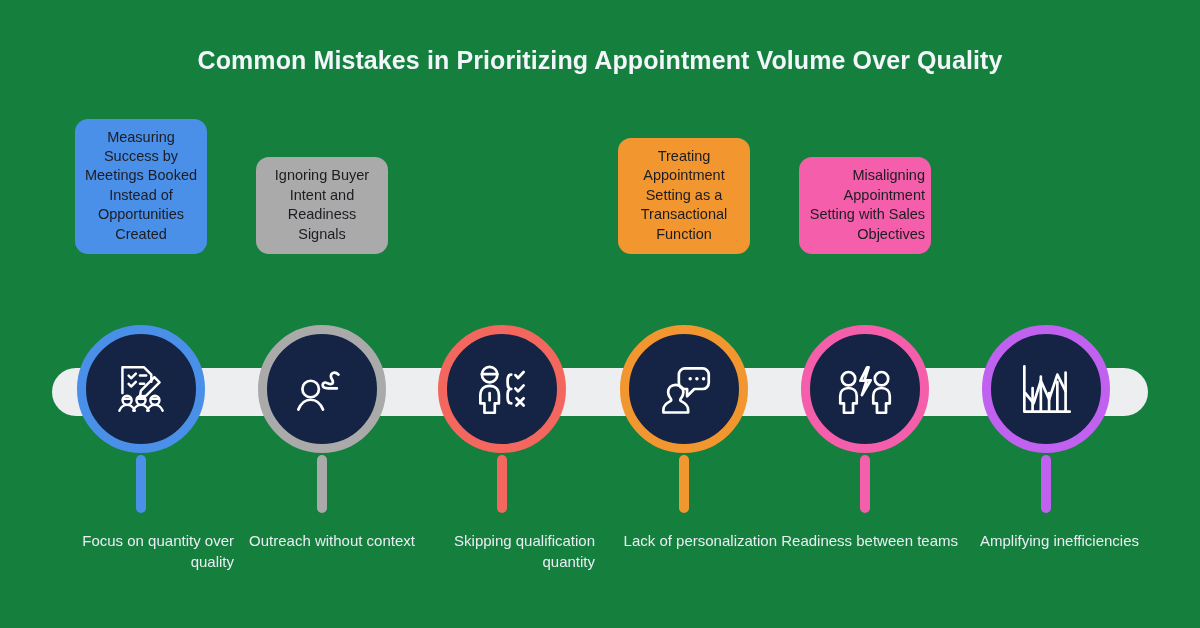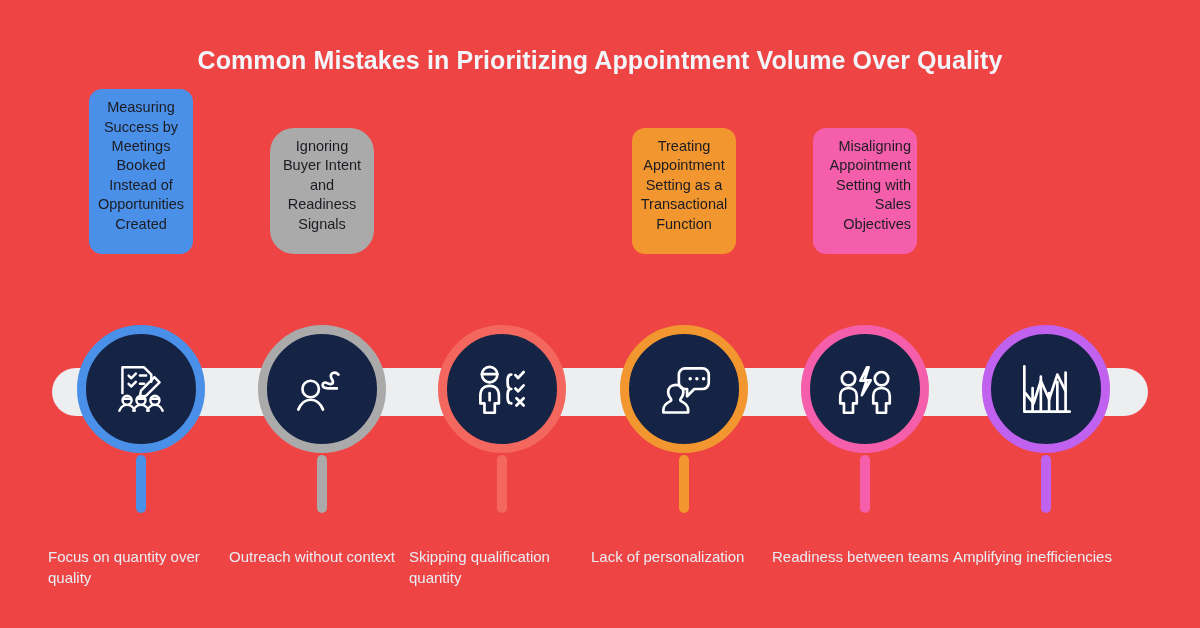--- a/index.html
+++ b/index.html
@@ -5,21 +5,21 @@
   * { margin:0; padding:0; box-sizing:border-box; }
   html,body {
     width:1200px; height:628px;
     background:#152444;
     font-family:"Liberation Sans", sans-serif;
     overflow:hidden;
   }
   #infographic {
     position:relative;
     width:1200px; height:628px;
-    background:#ef4444;
+    background:#15803d;
   }
 
   
   .title {
     position:absolute;
     top:46px; left:0; width:1200px;
     text-align:center;
     color:#f2f5fa;
     font-size:25px;
     font-weight:bold;
@@ -44,23 +44,23 @@
   .step {
     position:absolute;
     top:0; width:190px; height:628px;
   }
 
   
   .card {
     position:absolute;
     left:50%;
     transform:translateX(-50%);
-    width:104px;
+    width:132px;
     border-radius:13px;
-    padding:9px 6px 20px 6px;
+    padding:9px 6px 10px 6px;
     text-align:center;
     color:#1c1c22;
     font-size:14.5px;
     line-height:19.4px;
   }
   .step.tall   .card { bottom:374px; }
   .step.mid    .card { bottom:374px; }
   .step.short  .card { bottom:374px; }
 
   
@@ -87,23 +87,23 @@
     align-items:center;
     justify-content:center;
   }
   .circle svg { width:66px; height:66px; display:block; }
 
   
   .caption {
     position:absolute;
     left:50%;
     transform:translateX(-50%);
-    top:546px;
+    top:530px;
     width:186px;
-    text-align:left;
+    text-align:right;
     color:#e9edf4;
     font-size:15px;
     line-height:21px;
   }
 </style>
 </head>
 <body>
 
 <div id="infographic">
 
@@ -133,21 +133,21 @@
       <path d="M15 41.5h7"></path>
               <path d="M28.5 41.5h7"></path>
               <path d="M42 41.5h7"></path>
     </svg>
           </span>
         </div>
         <div class="stem-bottom" style="background: rgb(74, 144, 232);"></div>
         <div class="caption">Focus on quantity over quality</div>
       </div>
       <div class="step short" style="left: 227px;">
-        <div class="card" style="background: rgb(170, 170, 170); border-radius: 24px;">Ignoring Buyer Intent and Readiness Signals</div>
+        <div class="card" style="background: rgb(170, 170, 170);">Ignoring Buyer Intent and Readiness Signals</div>
         <div class="stem-top" style="background: rgb(170, 170, 170); bottom: auto; top: 374px;"></div>
         <div class="circle" style="border-color: rgb(170, 170, 170);">
           <span>
     <svg viewBox="0 0 64 64" fill="none" stroke="#ffffff" stroke-width="2.6" stroke-linecap="round" stroke-linejoin="round">
       <circle cx="21" cy="32" r="8"></circle>
       <path d="M9 52c2.6-6.4 7-9.6 12-9.6S30.4 45.6 33 52"></path>
       <path d="M48 18c-3.2-3.4-7.4-2-7.4 1.6 0 2.4 2 3.4 2 5.6 0 2.6-3.6 2.4-5.4 1.2-2-1.4-4.6-.6-4.6 1.8 0 2.6 3 3.2 5.2 3.2h8.6"></path>
     </svg>
           </span>
         </div>

